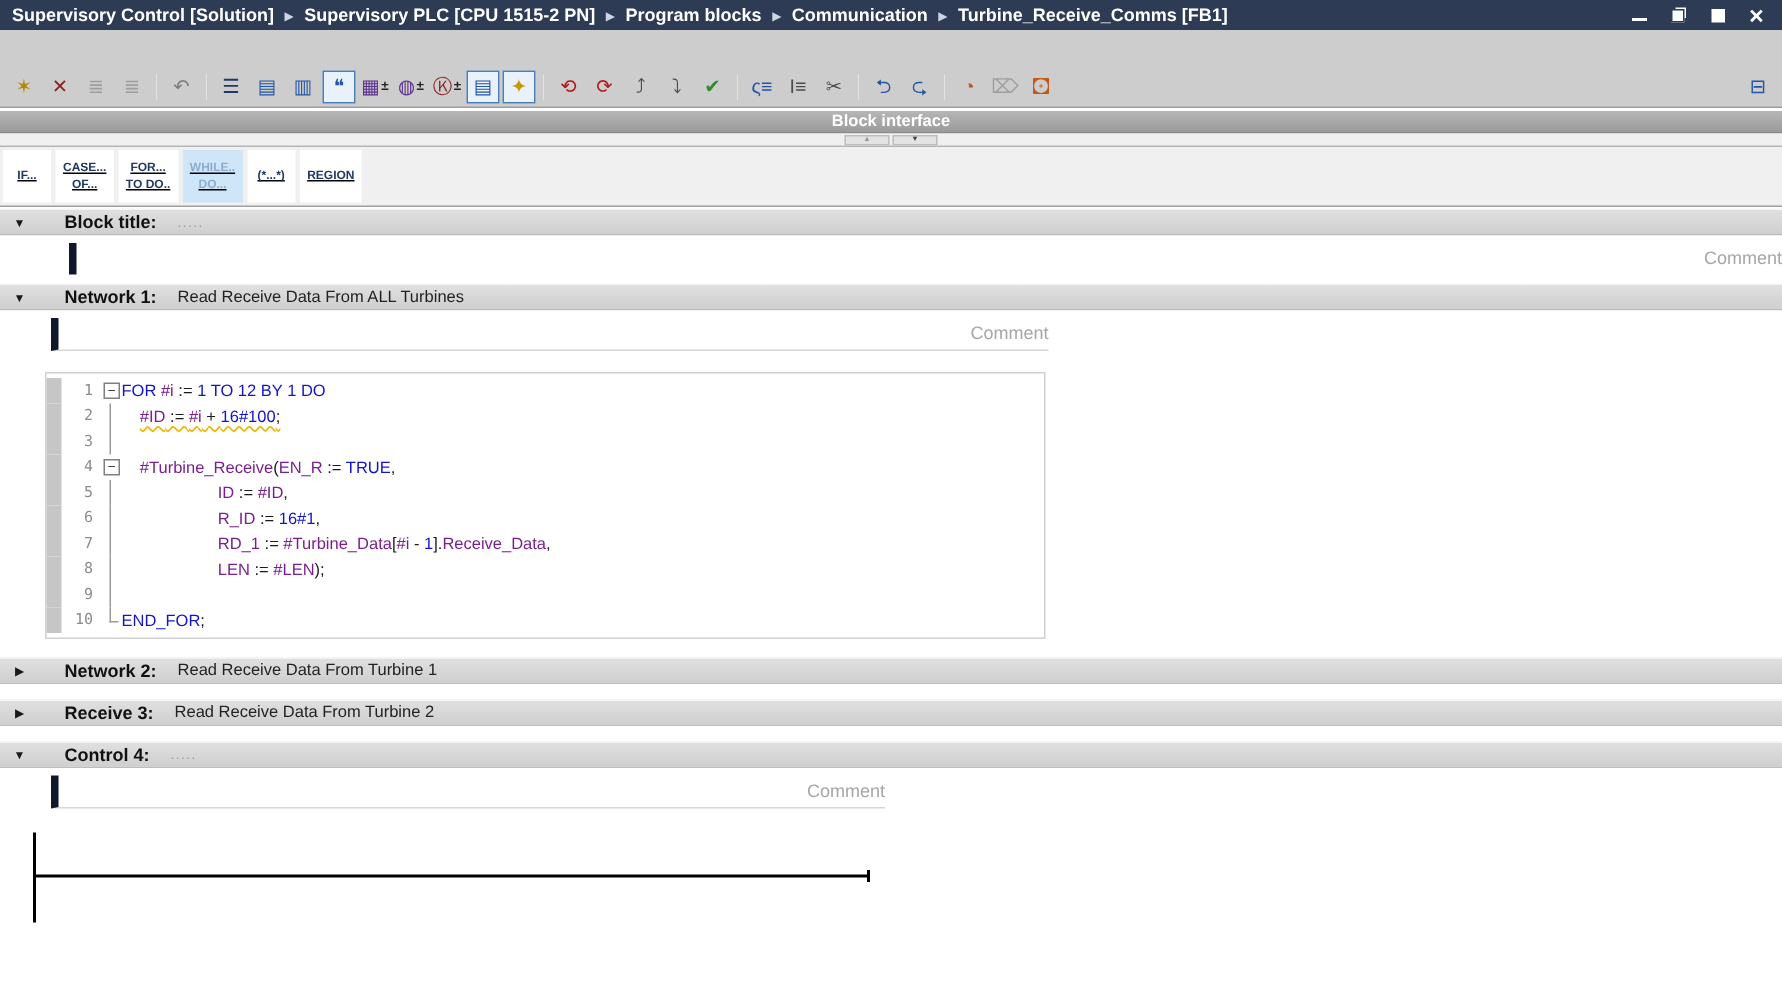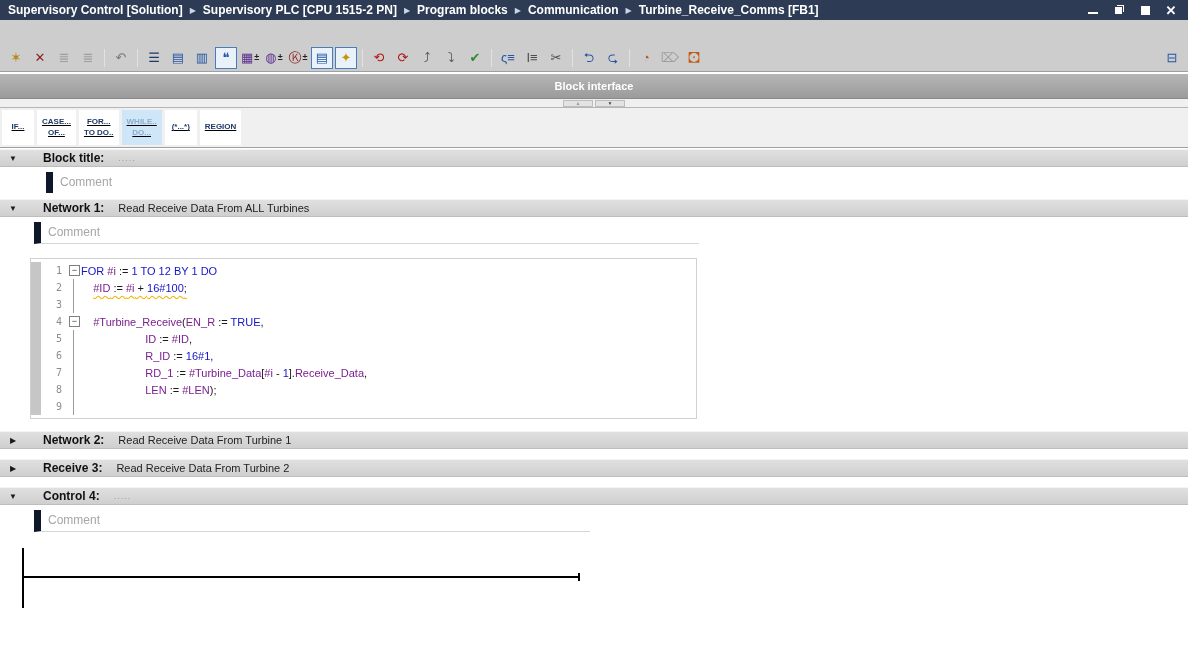--- a/index.html
+++ b/index.html
@@ -28,21 +28,21 @@
   .tsep { width:1px; height:18px; background:#aaaaaa; margin:0 4px; border-right:1px solid #e2e2e2; }
   .ticon { display:flex; align-items:center; justify-content:center; min-width:22px; height:22px; margin:0 1px;
            background:transparent; border:1px solid transparent; cursor:pointer; font-size:13px; line-height:1; }
   .ticon.boxed { border:1px solid #4a7ebb; background:#e9f1fa; }
   .ticon.disabled { opacity:.45; cursor:default; }
   .ticon .suffix { font-size:9px; color:#222; margin-left:1px; font-weight:bold; }
   .toolbar-right { margin-left:auto; }
 
   
   .bi-gap { height:2px; background:#ffffff; }
-  .bi-bar { height:25px; background:linear-gradient(#b6b6b6,#9b9b9b); color:#ffffff; font-size:11px; font-weight:bold;
+  .bi-bar { height:15px; background:linear-gradient(#b6b6b6,#9b9b9b); color:#ffffff; font-size:11px; font-weight:bold;
             display:flex; align-items:center; justify-content:center; cursor:row-resize; border-bottom:1px solid #8a8a8a; }
   .split-row { height:9px; background:#f0f0f0; border-bottom:1px solid #b5b5b5; display:flex; align-items:center; justify-content:center; gap:2px; }
   .split-btn { width:30px; height:7px; background:#e3e3e3; border:1px solid #bdbdbd; font-size:5px; line-height:5px; text-align:center; cursor:pointer; color:#9a9a9a; }
   .split-btn.dark { color:#444; }
 
   
   .favbar { height:40px; background:#f0f0f0; border-bottom:1px solid #9f9f9f; display:flex; align-items:stretch; padding:2px 0 2px 2px; gap:3px;text-decoration:underline; }
   .fav { min-width:32px; padding:2px 5px; background:#ffffff; border:none; display:flex; flex-direction:column; align-items:center; justify-content:center;
          font-size:8px; font-weight:bold; color:#1f3864; line-height:1.3; cursor:pointer; font-family:"Liberation Sans",sans-serif; }
   .fav.active { background:#cfe6f8; color:#8aaecd; }
@@ -51,22 +51,22 @@
   .sec-hdr { height:18px; background:linear-gradient(#e0e0e0,#cfcfcf); border-top:1px solid #f4f4f4; border-bottom:1px solid #bdbdbd;
              display:flex; align-items:center; cursor:pointer; }
   .tri { width:26px; text-align:center; font-size:8px; color:#1a1a1a; }
   .sec-label { font-size:12px; font-weight:bold; color:#111; margin-right:14px; white-space:pre;padding-left:17px; }
   .sec-title { font-size:11px; color:#222; }
   .sec-title.placeholder { color:#9a9a9a; letter-spacing:1px; font-size:9px; }
   .blocktitle-hdr { margin-top:1px; }
 
   
   .comment-wrap { padding:5px 0 6px 0; background:#fff; }
-  .comment-field { margin-left:34px; border-left:7px solid #0f172a; border-bottom:1px solid #d6d6d6; padding:3px 0 4px 7px;
-                   font-size:12px; color:#a6a6a6; cursor:text; }
+  .comment-field { margin-left:34px; border-left:5px solid #0f172a; border-bottom:1px solid #d6d6d6; padding:3px 0 4px 7px;
+                   font-size:12px; color:#a6a6a6; cursor:text;text-align:right; }
   .comment-field.noline { border-bottom:none; margin-left:46px; }
 
   
   .codebox { margin:8px 0 12px 30px; width:667px; border:1px solid #d0d0d0; background:#fff; display:flex; flex-direction:column; padding:3px 0; cursor:text; }
   .cline { display:flex; height:17px; align-items:center; }
   .cgutter { width:10px; align-self:stretch; background:#c6c6c6; }
   .cnum { width:26px; text-align:right; padding-right:5px; font-family:"DejaVu Sans Mono",monospace; font-size:10px; color:#8c8c8c; }
   .cfold { width:14px; position:relative; align-self:stretch; }
   .cfold.fold-open::before { content:"−"; position:absolute; left:2px; top:3px; width:9px; height:9px; border:1px solid #808080; background:#fff;
                              font-size:9px; line-height:8px; text-align:center; color:#333; }
@@ -324,20 +324,26 @@
           <span class="cnum">8</span>
           <span class="cfold fold-line"></span>
           <span class="ctext"><span class="tok-pl">                     </span><span class="tok-par">LEN</span><span class="tok-pl"> := </span><span class="tok-var">#LEN</span><span class="tok-pl">);</span></span>
         </div>
         <div class="cline">
           <span class="cgutter"></span>
           <span class="cnum">9</span>
           <span class="cfold fold-line"></span>
           <span class="ctext"></span>
         </div>
+        <div class="cline">
+          <span class="cgutter"></span>
+          <span class="cnum">10</span>
+          <span class="cfold fold-corner"></span>
+          <span class="ctext"><span class="tok-kw">END_FOR</span><span class="tok-pl">;</span></span>
+        </div>
       </div>
       <div class="sec-hdr">
         <span class="tri">▶</span>
         <span class="sec-label">Network 2:</span>
         <span class="sec-title">Read Receive Data From Turbine 1</span>
       </div>
       <div class="net-gap"></div>
       <div class="sec-hdr">
         <span class="tri">▶</span>
         <span class="sec-label">Receive 3:</span>

